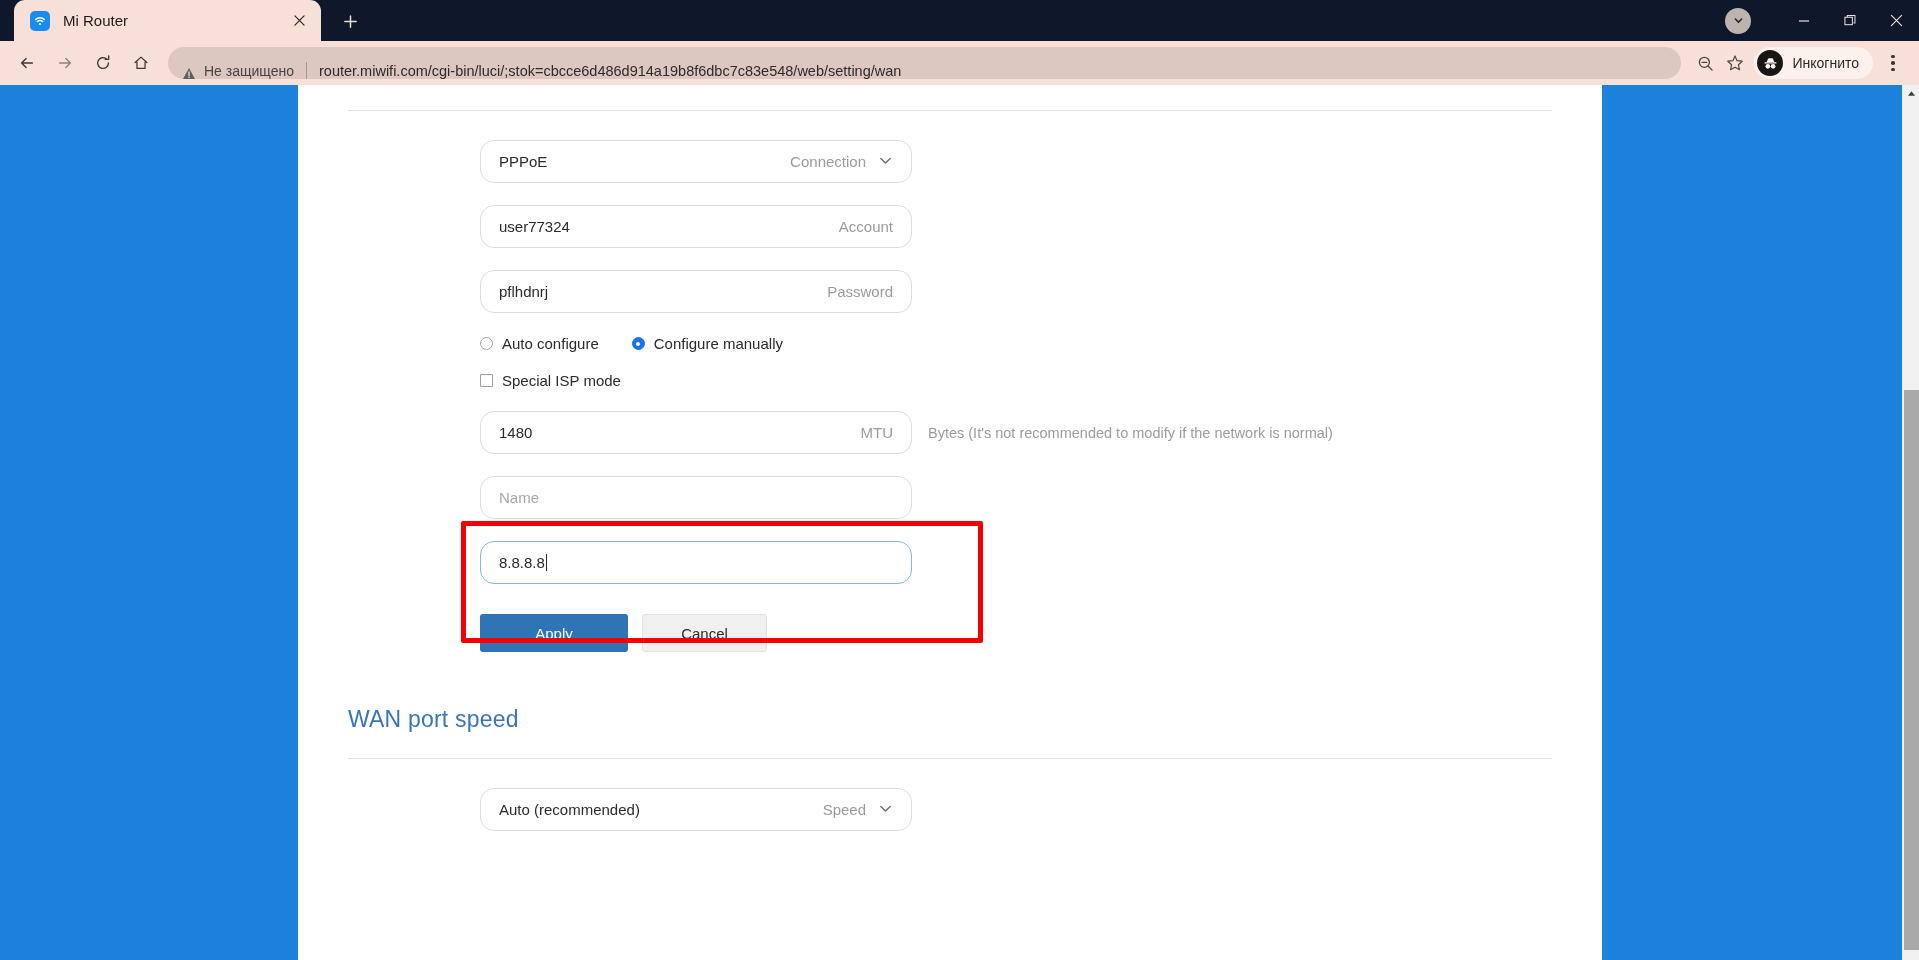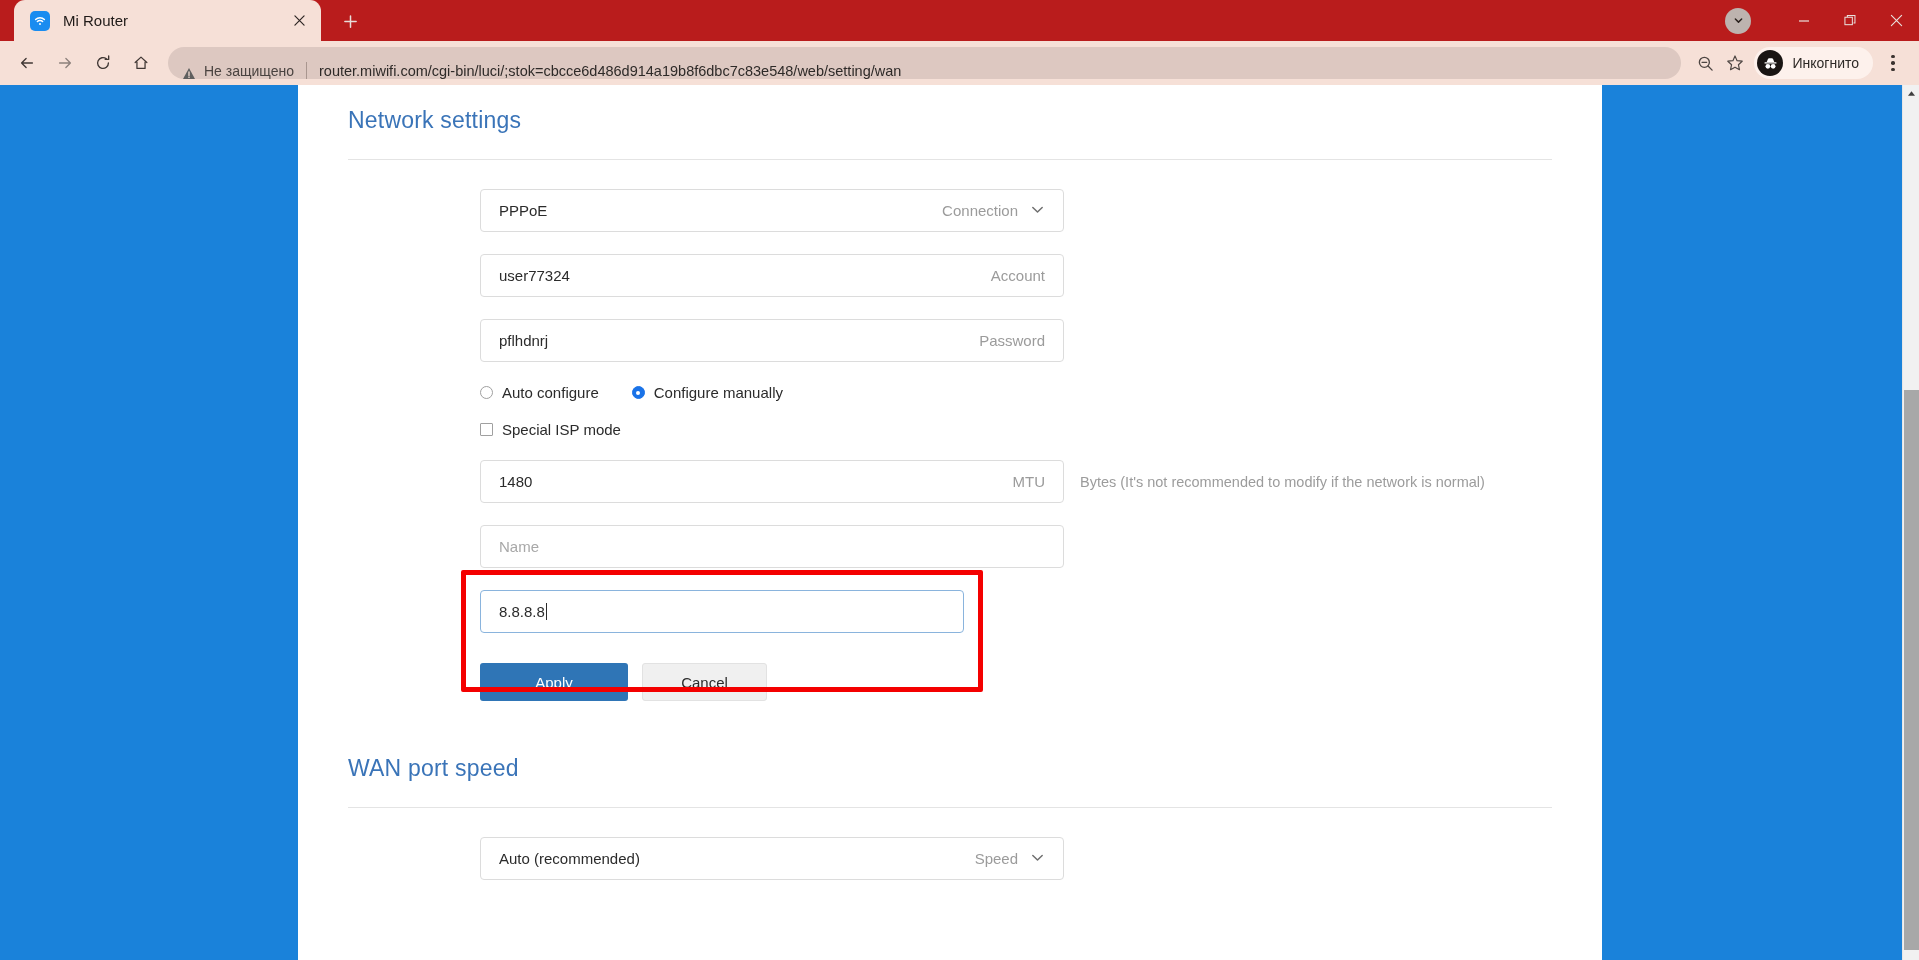--- a/index.html
+++ b/index.html
@@ -8,21 +8,21 @@
     overflow: hidden;
     font-family: "Liberation Sans", sans-serif;
     background: #2a211e;
   }
 
   
   .browser { width: 1919px; height: 960px; position: relative; background: #2a211e; }
 
   .tabstrip {
     height: 41px; position: relative;
-    background: #b91c1c;
+    background: #0f172a;
     display: flex; align-items: flex-end;
   }
   .tab {
     margin-left: 14px;
     width: 307px; height: 41px;
     background: #f6e0d7;
     border-radius: 11px 11px 0 0;
     display: flex; align-items: center;
     padding: 0 10px 0 16px;
     position: relative;
@@ -129,22 +129,22 @@
   .section-title {
     font-size: 23px; color: #3a74b8; font-weight: 400;
     padding-top: 22px; letter-spacing: .2px;
   }
   .rule { height: 1px; background: #e4e4e4; margin-top: 25px; }
 
   .form { padding-left: 132px; padding-top: 29px; }
 
   .field-row { display: flex; align-items: center; margin-bottom: 22px; }
   .field {
-    width: 584px; height: 43px;
-    border: 1px solid #dcdcdc; border-radius: 4px;
+    width: 432px; height: 43px;
+    border: 1px solid #dcdcdc; border-radius: 14px;
     display: flex; align-items: center; justify-content: space-between;
     padding: 0 18px;
     background: #fff;
   }
   .field.focused { border: 1px solid #8ab4dd; }
   .field-val { font-size: 15px; color: #2b2b2b; }
   .field-val.placeholder { color: #a8a8a8; }
   .field-label { font-size: 15px; color: #9b9b9b; display: flex; align-items: center; }
   .caret {
     display: inline-block; width: 1px; height: 17px;
@@ -323,21 +323,20 @@
           <i></i>
           <i></i>
       </div>
     </div>
   </div>
 
   <div class="viewport">
     <div class="page-panel">
       <div class="content">
 
-        <div class="section-title">Network settings</div>
         <div class="rule"></div>
 
         <div class="form">
 
           <div class="field-row">
             <div class="field">
               <span class="field-val">PPPoE</span>
               <span class="field-label">
                 <span>Connection</span>
                 <span class="chev">

